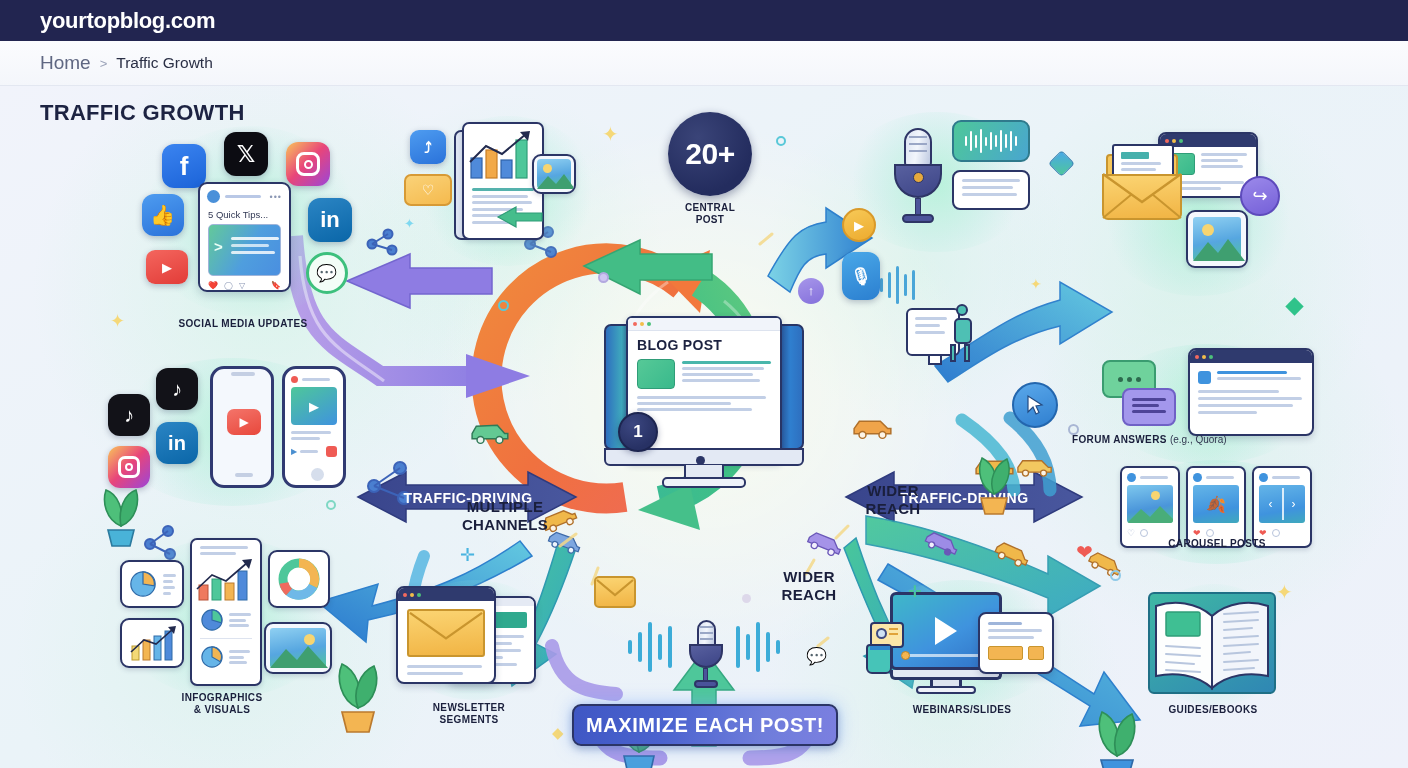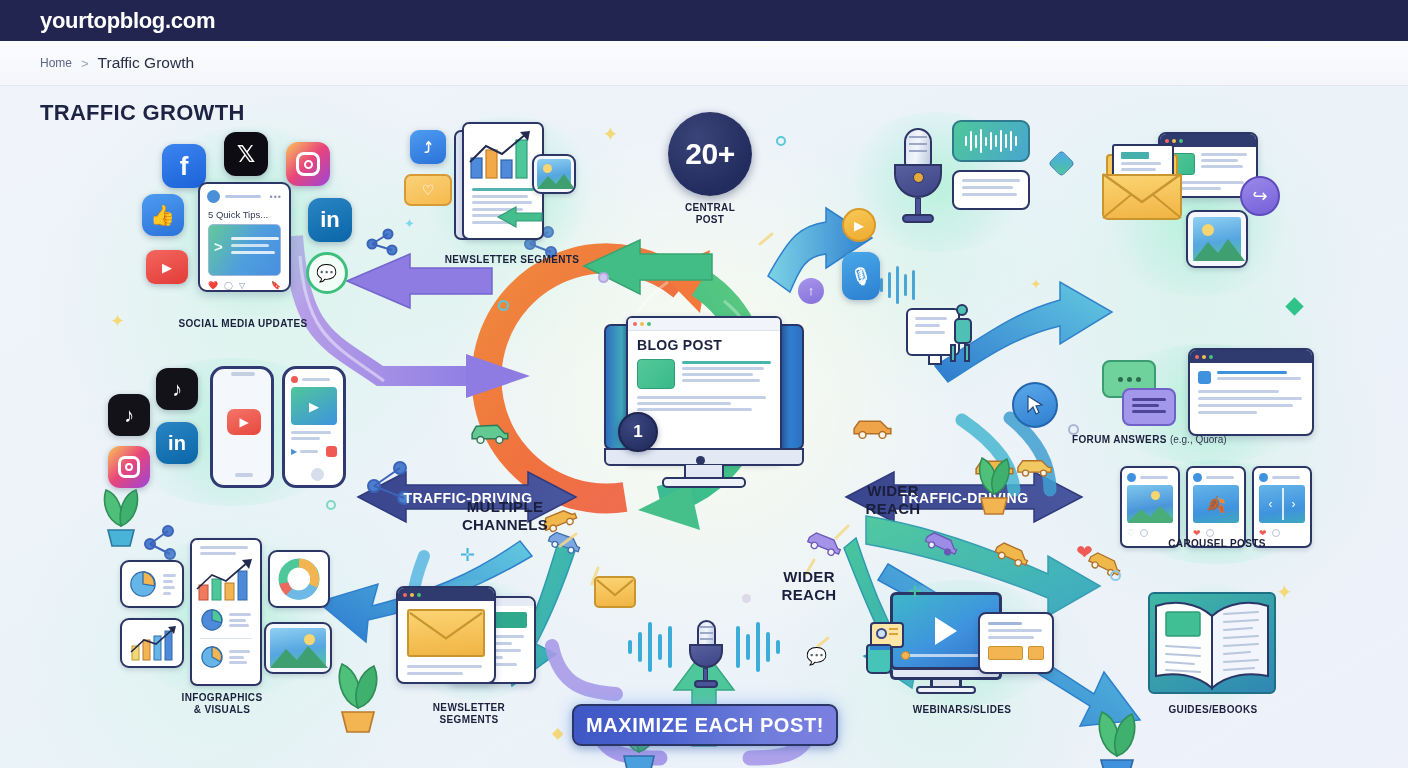--- a/index.html
+++ b/index.html
@@ -18,21 +18,21 @@
   }
   .brand{color:#ffffff;font-size:22px;font-weight:bold;letter-spacing:-.3px;}
 
   
   .crumbbar{
     position:absolute;left:0;top:41px;width:1408px;height:45px;
     background:linear-gradient(180deg,#fbfcfe 0%,#f4f6fb 100%);
     border-bottom:1px solid #e3e7f1;
     display:flex;align-items:center;padding-left:40px;gap:9px;
   }
-  .crumb-home{color:#5f6782;font-size:12px;text-align:right;}
+  .crumb-home{color:#5f6782;font-size:19px;text-align:right;}
   .crumb-sep{color:#9aa2b8;font-size:13px;}
   .crumb-cur{color:#2a2f45;font-size:15.5px;}
 
   
   .canvas{
     position:absolute;left:0;top:86px;width:1408px;height:682px;
     background:
       radial-gradient(circle at 50% 45%, rgba(255,255,235,.75) 0%, rgba(255,255,235,0) 34%),
       radial-gradient(circle at 19% 30%, rgba(205,245,225,.55) 0%, rgba(205,245,225,0) 19%),
       radial-gradient(circle at 36% 24%, rgba(208,244,228,.5) 0%, rgba(208,244,228,0) 15%),
@@ -475,21 +475,20 @@
         <div style="position:absolute;left:9px;top:8px;width:9px;height:9px;border-radius:50%;background:#f7d571;"></div>
         <svg style="position:absolute;left:3px;bottom:3px;" width="38" height="18" viewBox="0 0 38 18">
           <path d="M0 18 L11 5 L19 13 L27 3 L38 18 Z" fill="#3f9f70"></path>
         </svg>
       </div>
 
       <svg style="position:absolute;left:92px;top:92px;" width="50" height="26" viewBox="0 0 50 26">
         <path d="M20 3 L2 13 L20 23 L20 17 L46 17 L46 9 L20 9 Z" fill="#45bd8c" stroke="#2f9d78" stroke-width="1.2"></path>
       </svg>
     </div>
-    <div class="lbl" style="left:380px;top:168px;width:264px;">NEWSLETTER SEGMENTS</div>
 
     <div class="node" style="left:834px;top:26px;width:200px;height:130px;">
       <div class="glow" style="left:8px;top:0px;width:190px;height:140px;"></div>
       <div style="position:absolute;left:8px;top:96px;width:34px;height:34px;border-radius:50%;background:linear-gradient(160deg,#f7c957,#edab2f);display:flex;align-items:center;justify-content:center;font-size:13px;color:#fff;border:2px solid #d99a2a;">▶</div>
       <div class="icosq" style="left:8px;top:136px;width:0;height:0;"></div>
       <div class="icosq" style="left:10px;top:140px;width:0;height:0;"></div>
       <div style="position:absolute;left:8px;top:140px;"></div>
       <div class="icosq" style="left:8px;top:136px;width:0;height:0;"></div>
       <div class="icosq" style="left:8px;top:140px;width:0;height:0;"></div>
 

